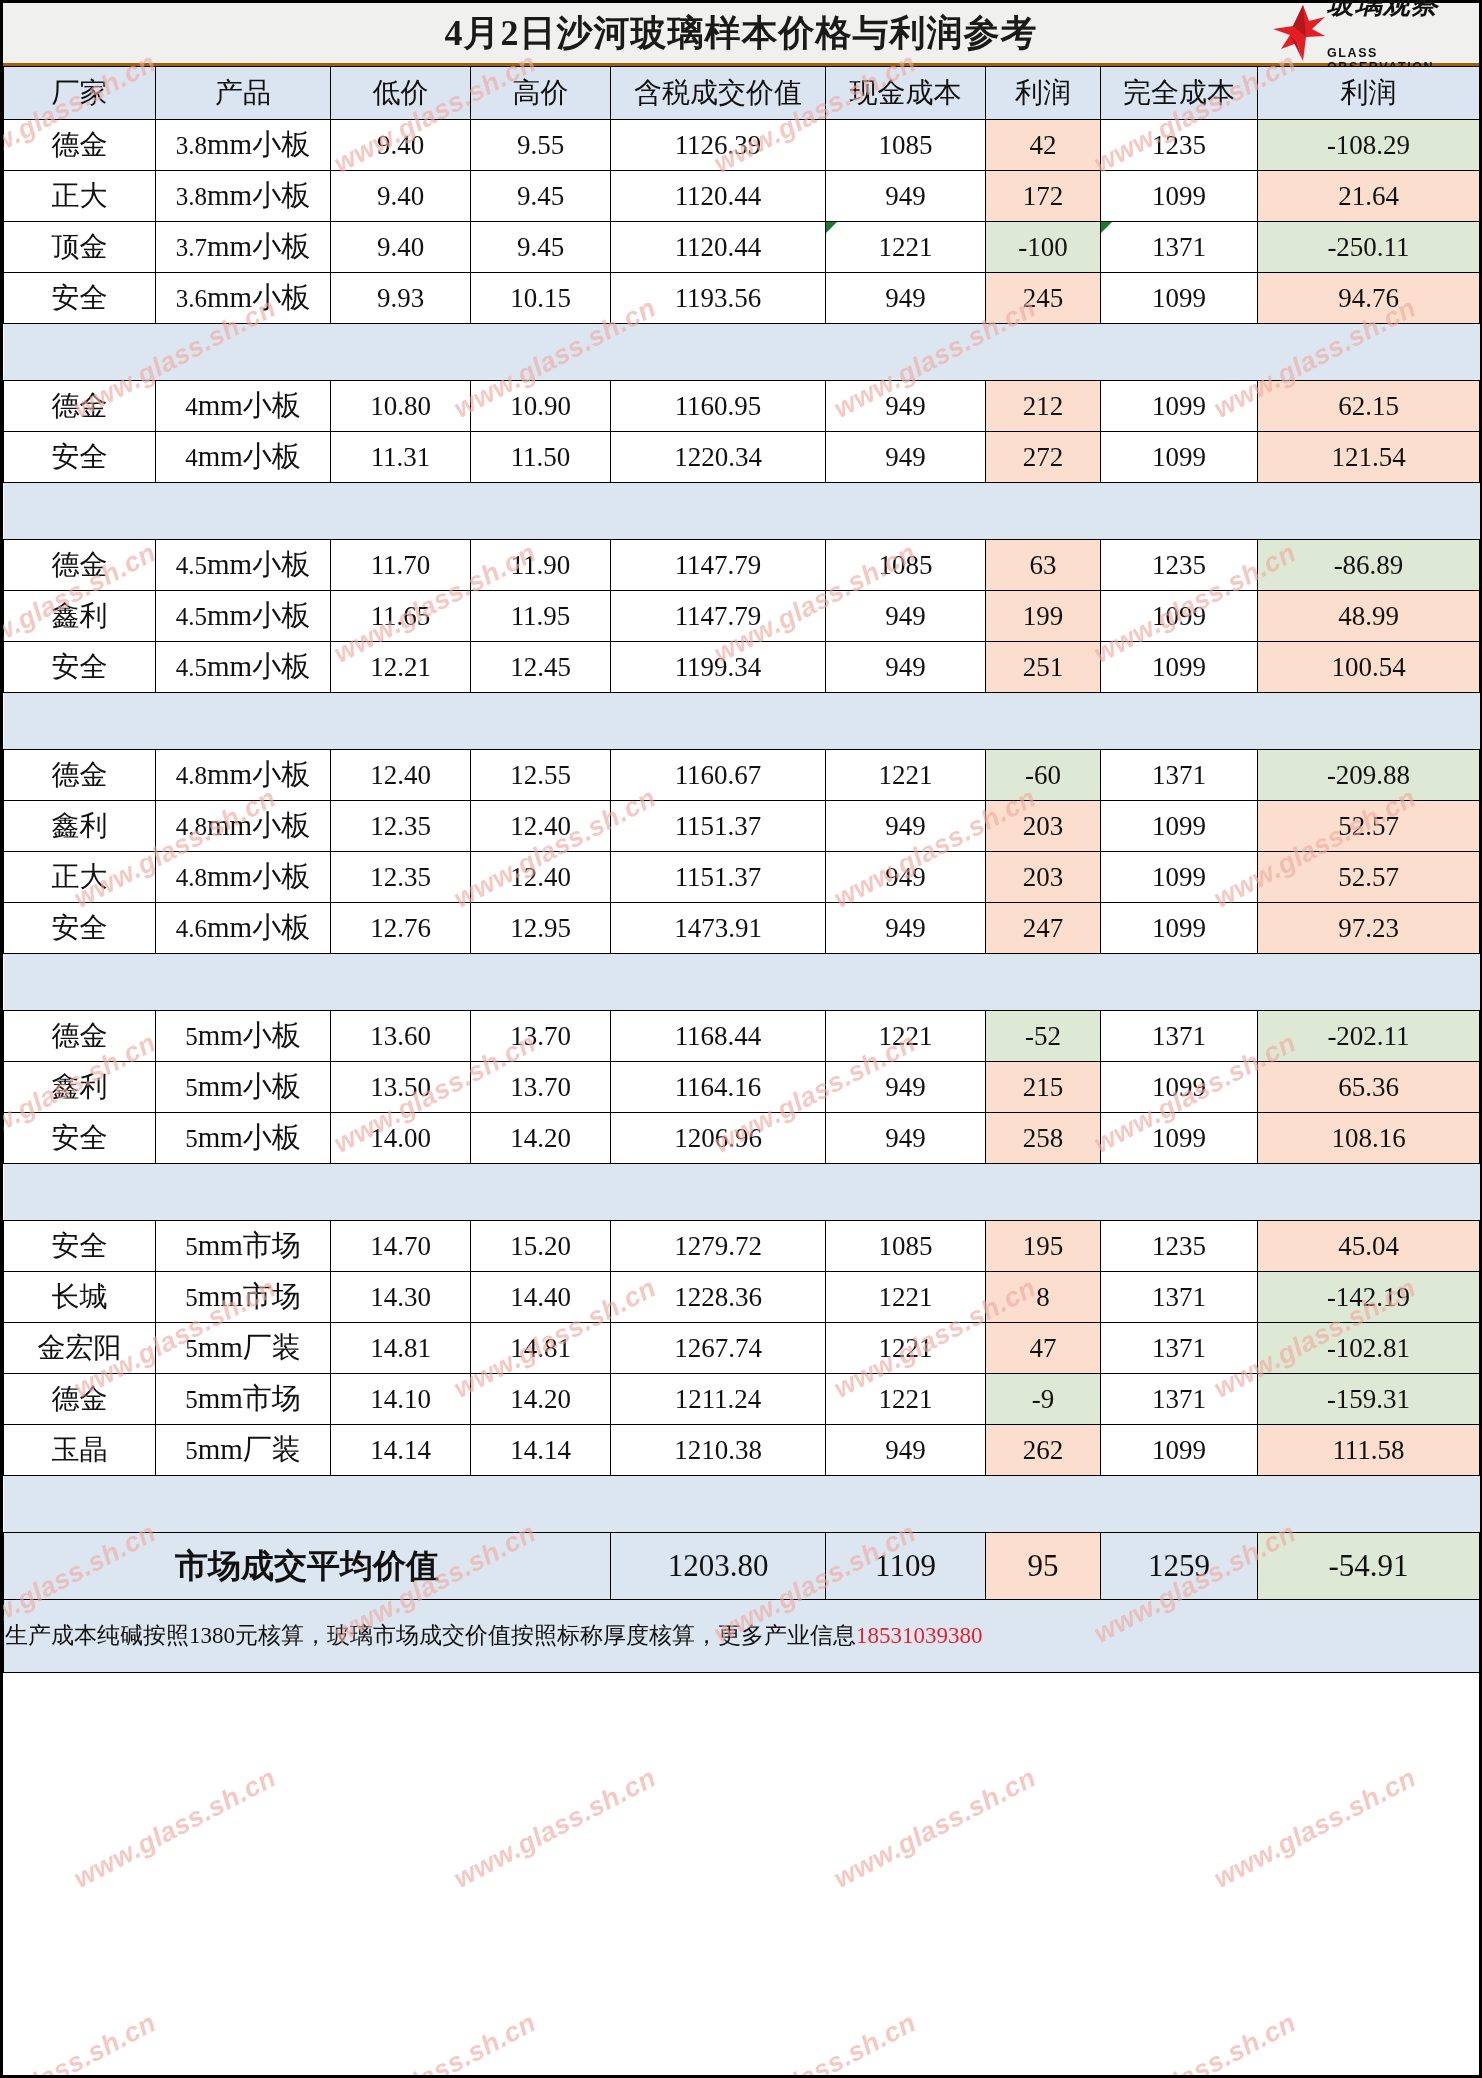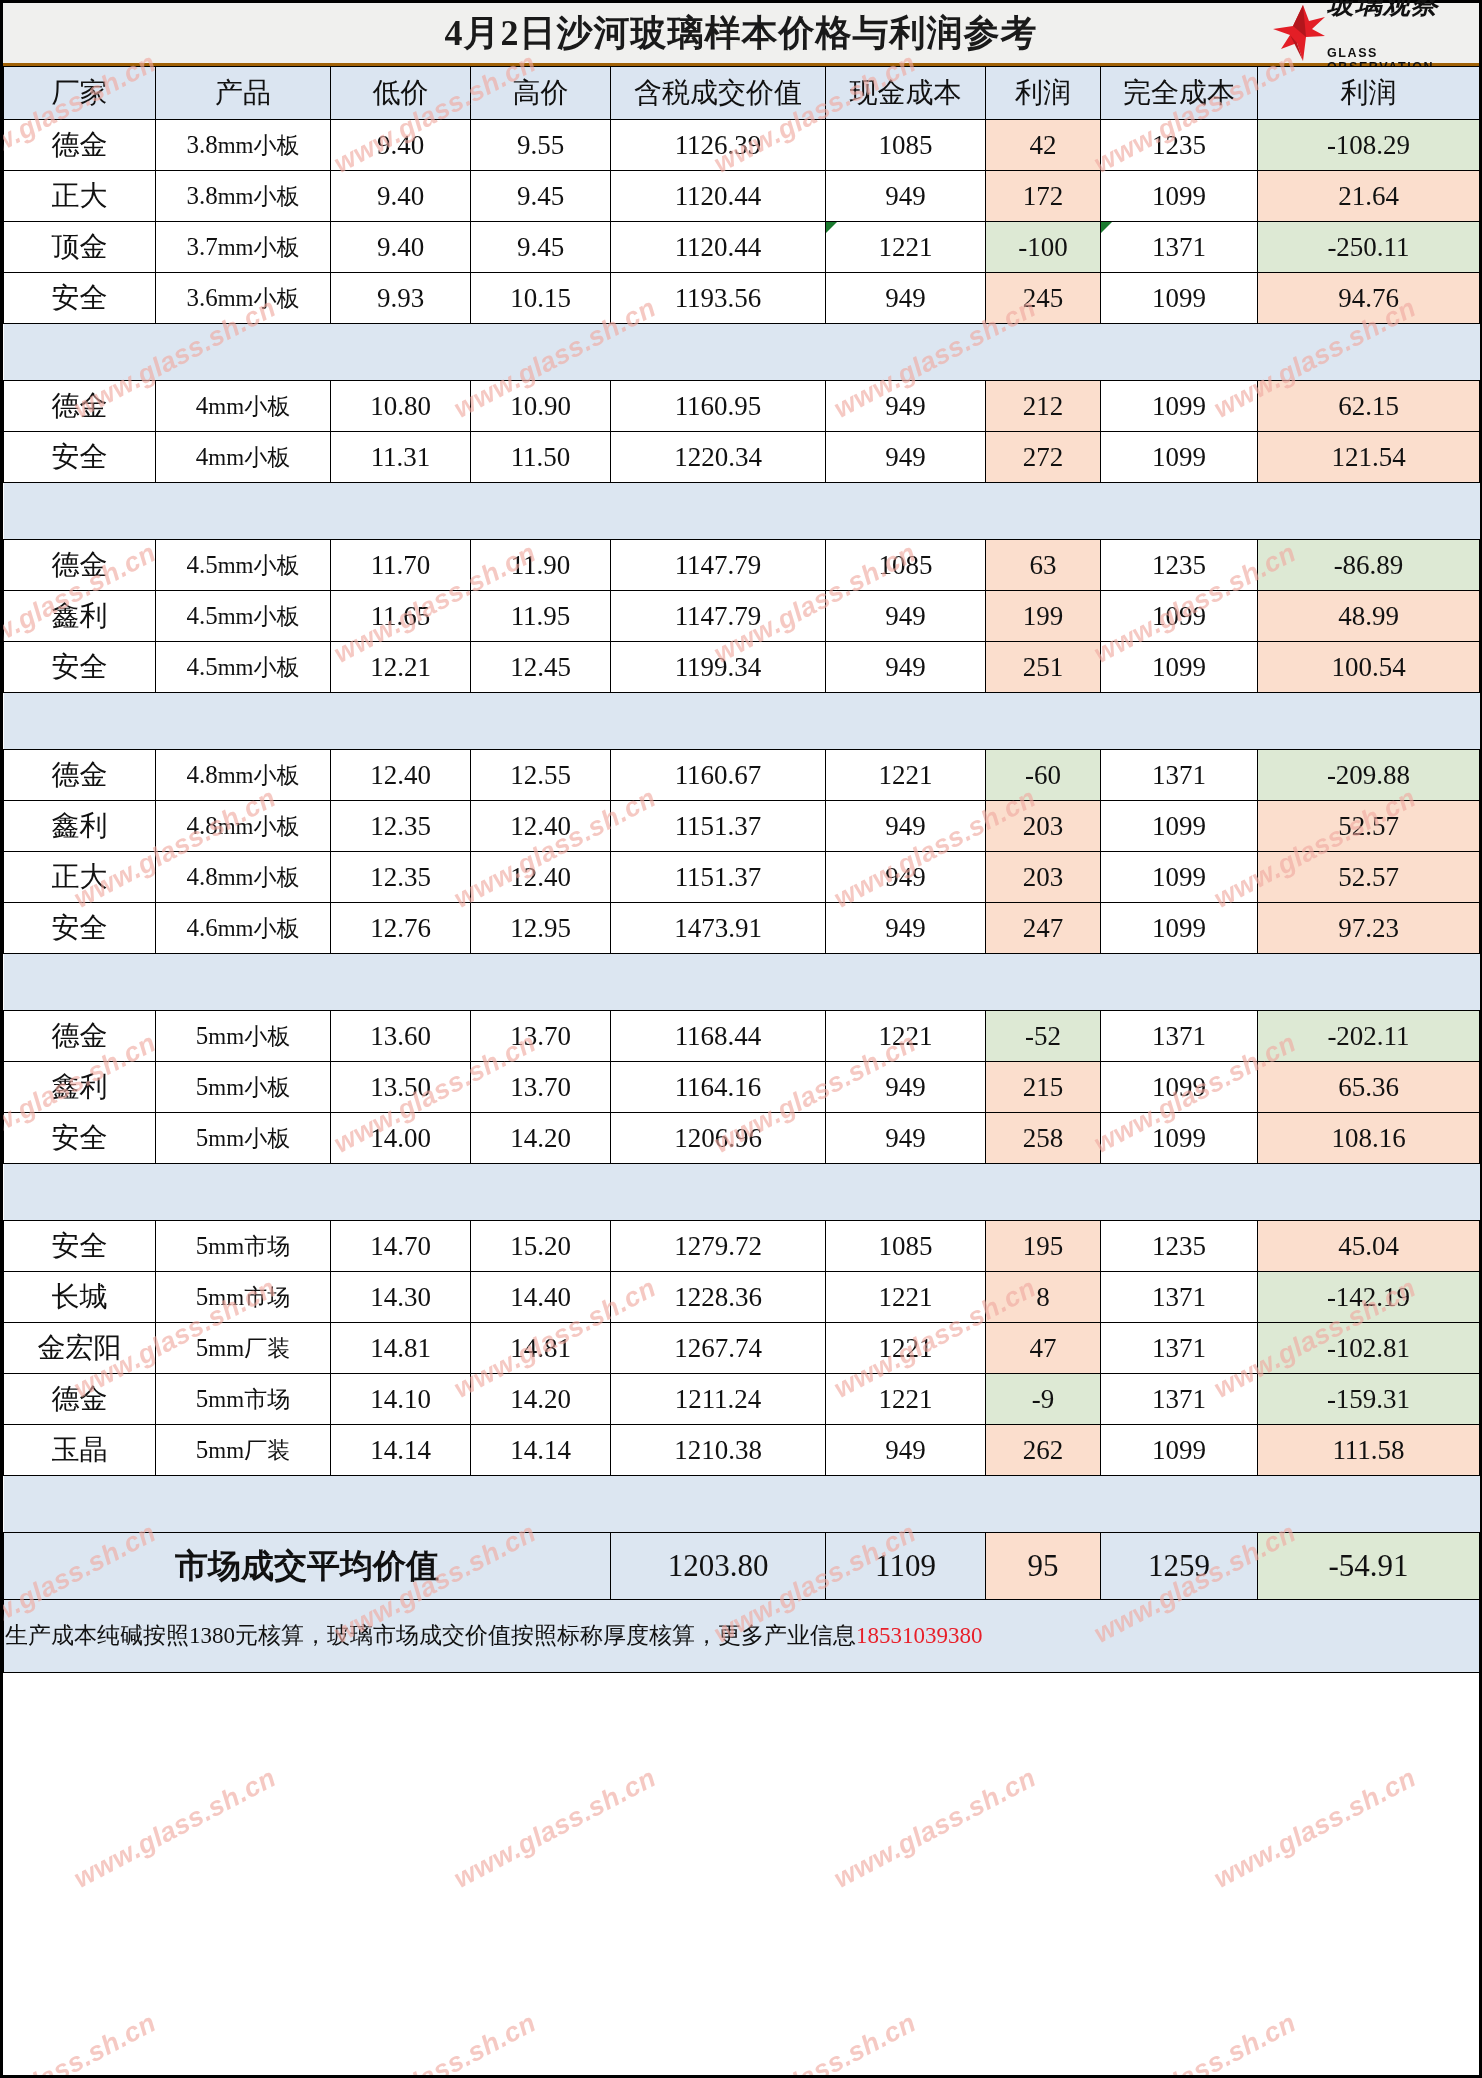--- a/index.html
+++ b/index.html
@@ -104,21 +104,21 @@
     font-size:28px;
     text-align:center;
   }
   tbody tr.data-row td{ height:50px; background:#ffffff; }
   tbody tr.spacer td{
     height:56px;
     background:#dce6f1;
     border-left:none;border-right:none;
   }
   td.prod{ font-size:25px; }
-  td.prod .mm{ font-size:23px; }
+  td.prod .mm{ font-size:29px; }
   td.maker{ font-size:28px; }
 
   td.pos{ background:#fbdecd !important; }
   td.neg{ background:#dde9d4 !important; }
 
   
   td.flag{ position:relative; }
   td.flag:after{
     content:"";
     position:absolute;top:0;left:0;

